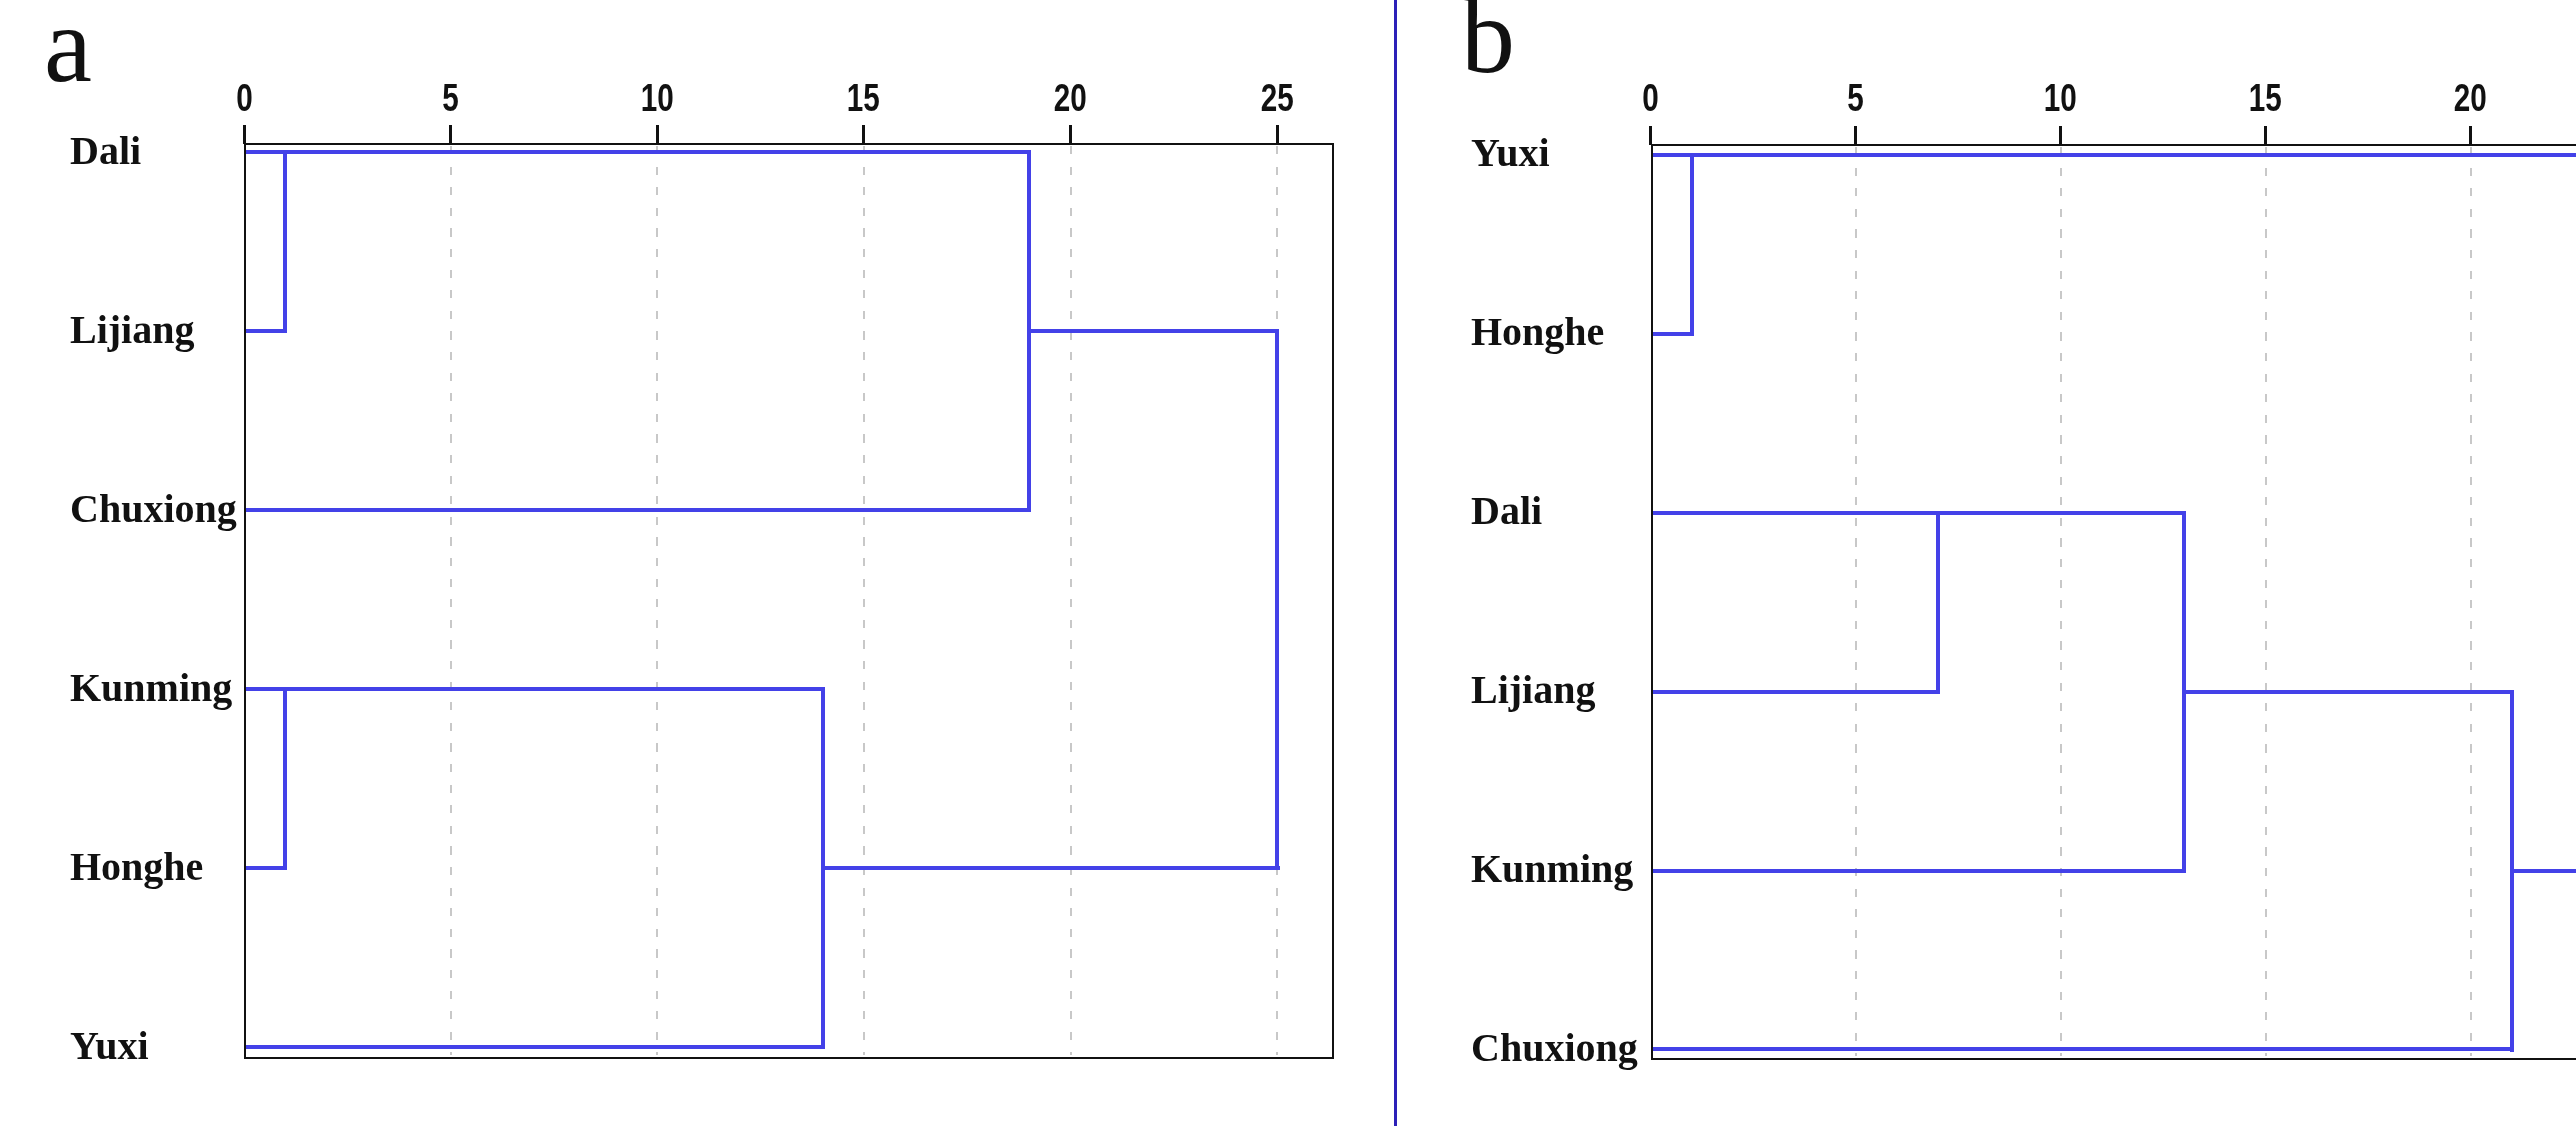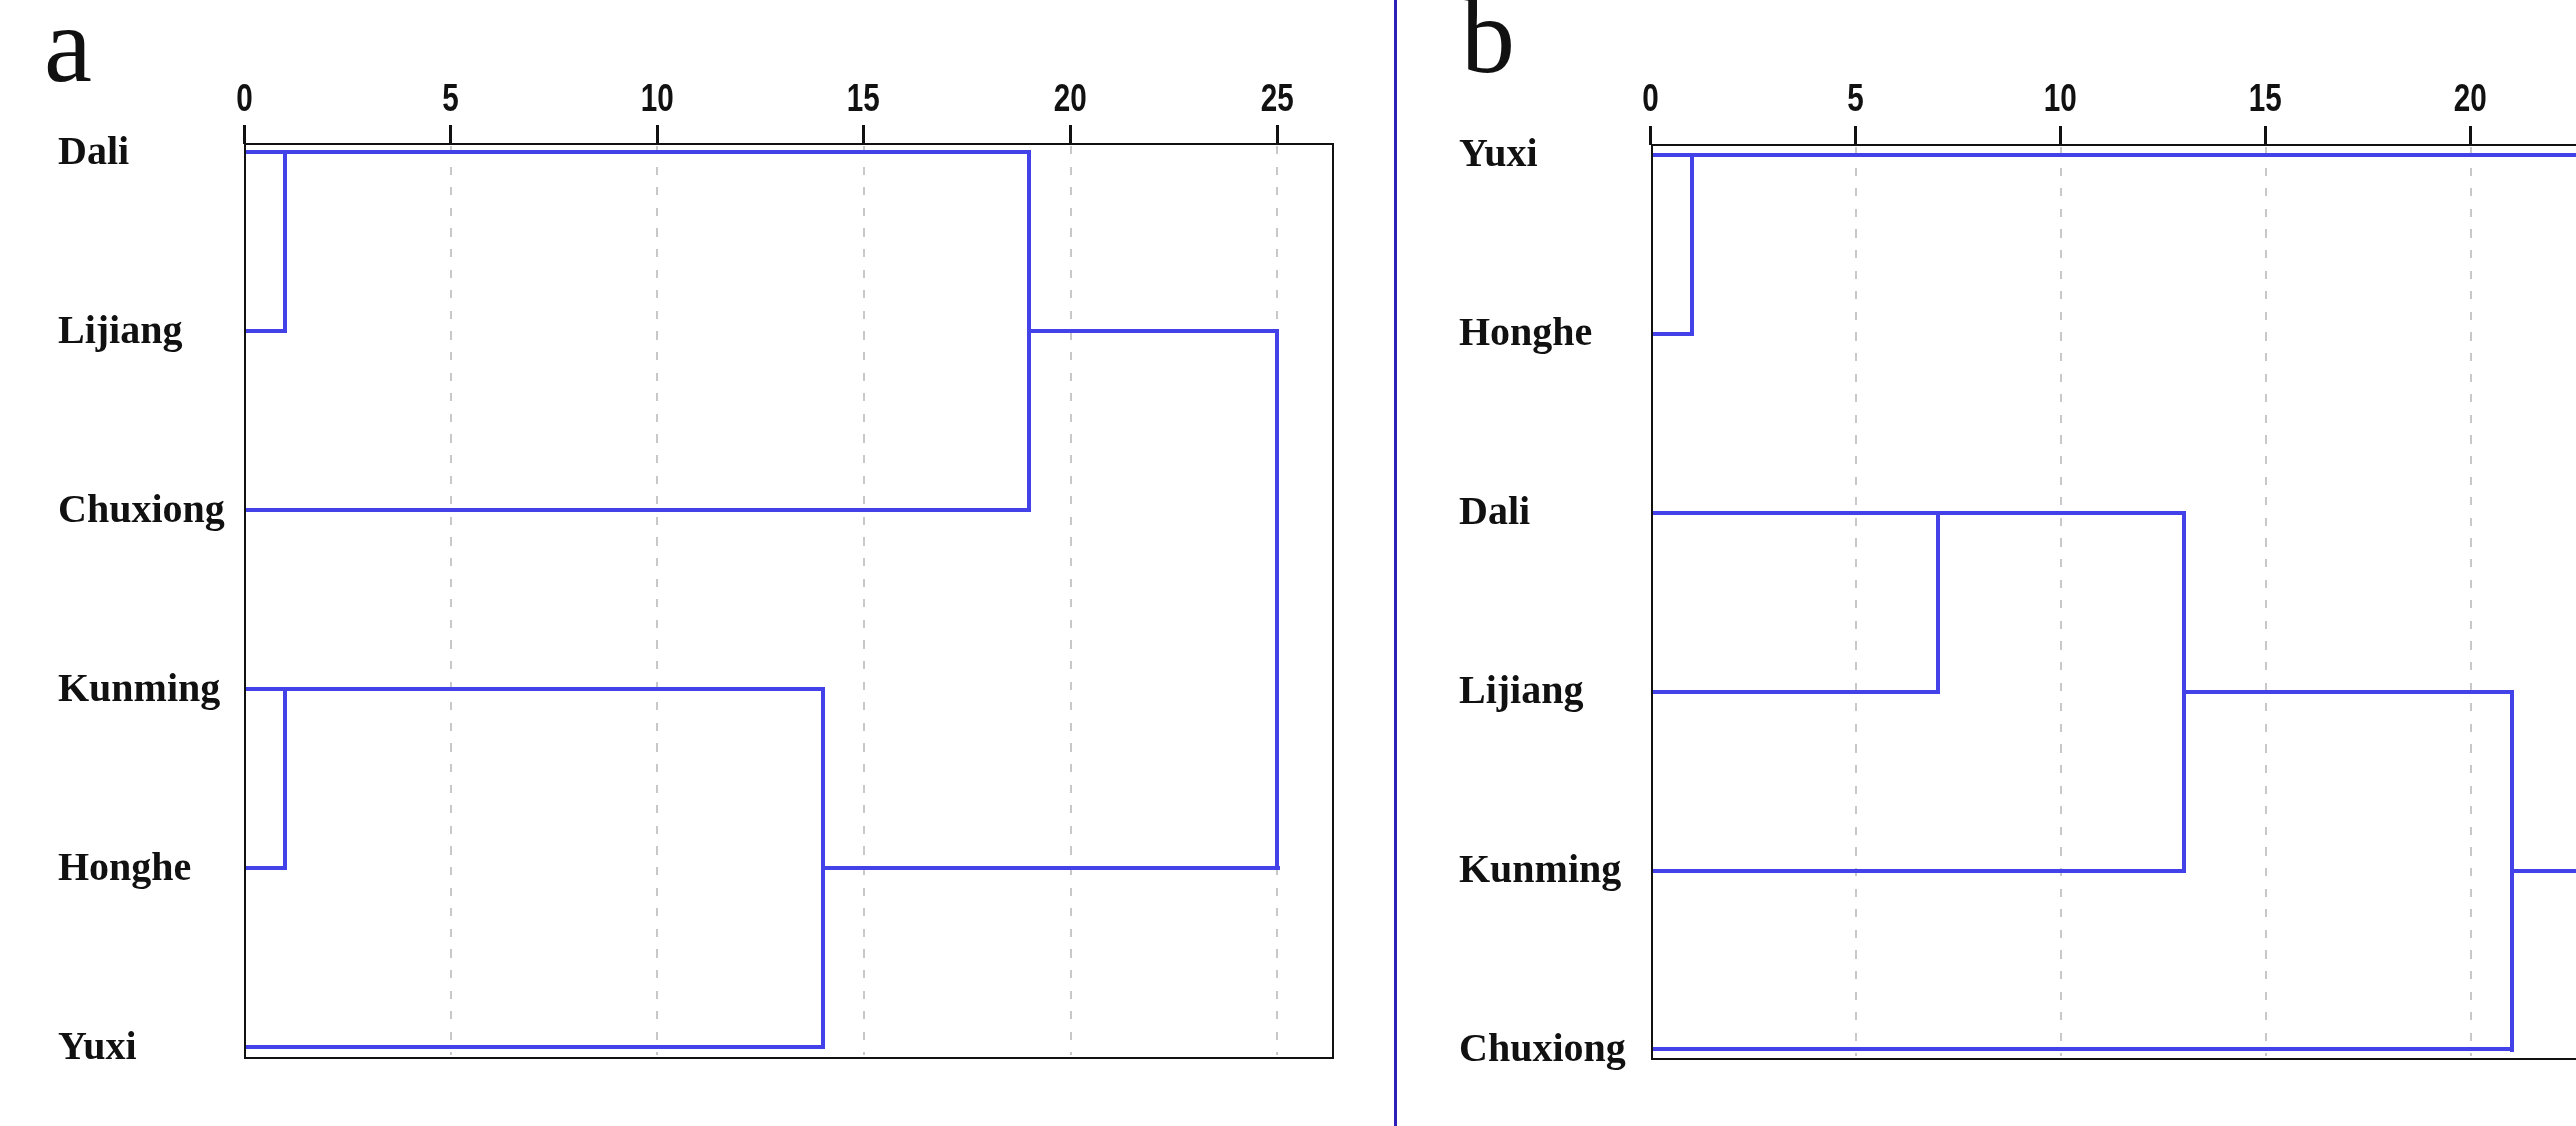--- a/index.html
+++ b/index.html
@@ -12,21 +12,21 @@
   .divider{position:absolute;top:0;height:1126px;width:3.1px;}
   .plot-border{position:absolute;box-sizing:border-box;border:2.6px solid #111;}
   .gridline{position:absolute;width:2.1px;}
   .tickmark{position:absolute;width:3.1px;}
   .tick-label{position:absolute;width:103px;text-align:center;
               font-family:"Liberation Sans","DejaVu Sans",sans-serif;font-weight:700;
               font-size:38px;color:#111;}
   .tick-label span{display:inline-block;transform:scaleX(0.78);}
   .leaf-label{position:absolute;height:52px;line-height:52px;
               font-family:"Liberation Serif","DejaVu Serif",serif;font-weight:700;
-              font-size:40px;color:#111;white-space:nowrap;}
+              font-size:40px;color:#111;white-space:nowrap;margin-left:12px;}
   .hseg,.vseg{position:absolute;}
 </style>
 </head>
 <body>
 
 <div id="stage">
   <div class="panel-letter letter-a">a</div>
   <div class="panel-letter letter-b">b</div>
   <div id="panel0">
       <div class="gridline" style="left: 450px; top: 146px; height: 909px; background: repeating-linear-gradient(rgb(200, 200, 200) 0px, rgb(200, 200, 200) 8.2px, transparent 8.2px, transparent 20.6px);"></div>

